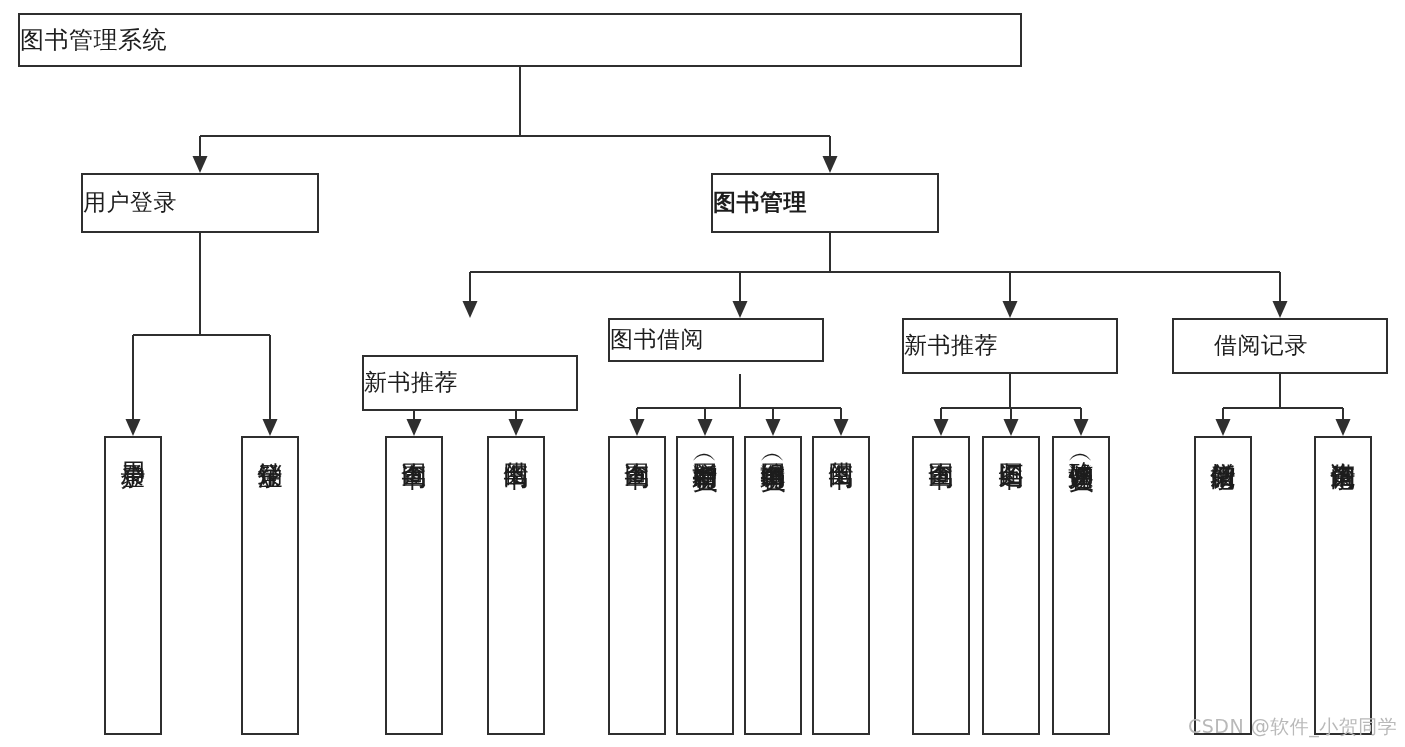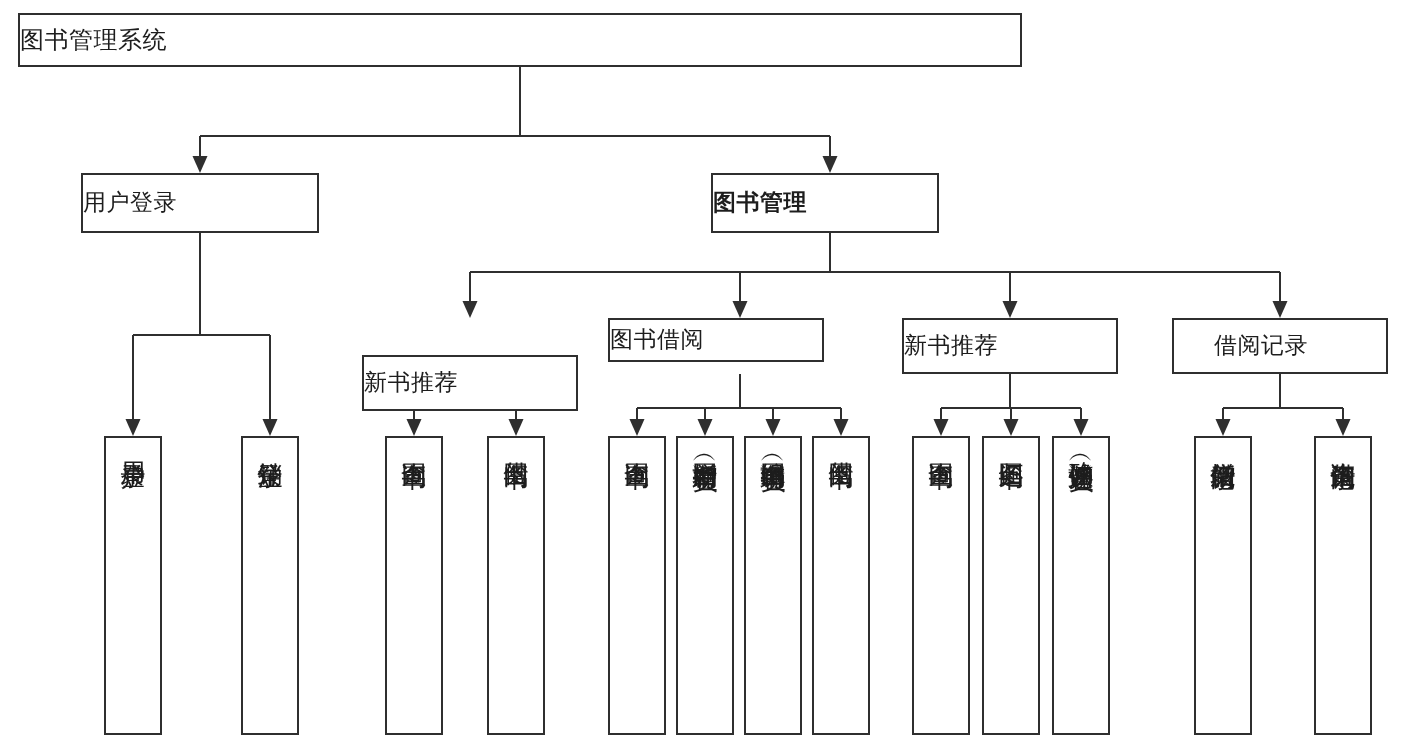--- a/index.html
+++ b/index.html
@@ -179,13 +179,14 @@
       <div class="node v" style="left: 1052px; top: 436px; width: 58px; height: 299px;">
         <span class="vtxt">确认归还（管理员）</span>
       </div>
       <div class="node v" style="left: 1194px; top: 436px; width: 58px; height: 299px;">
         <span class="vtxt">新增借阅记录</span>
       </div>
       <div class="node v" style="left: 1314px; top: 436px; width: 58px; height: 299px;">
         <span class="vtxt">查询借阅记录</span>
       </div>
     </div>
+  <div class="watermark" style="left: 1188px; top: 714px; color: rgb(185, 185, 185);">CSDN @软件_小贺同学</div>
 </div>
 
 </body></html>

